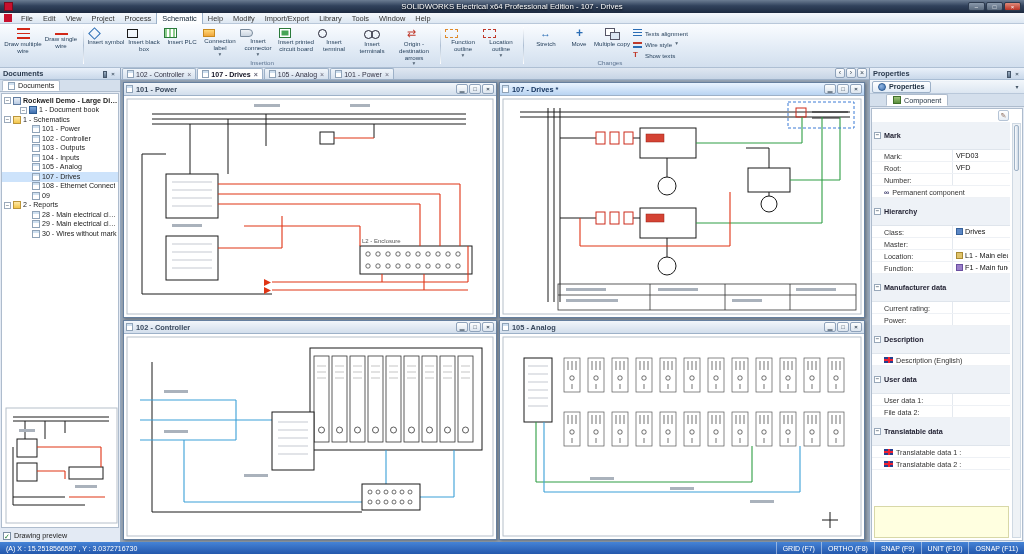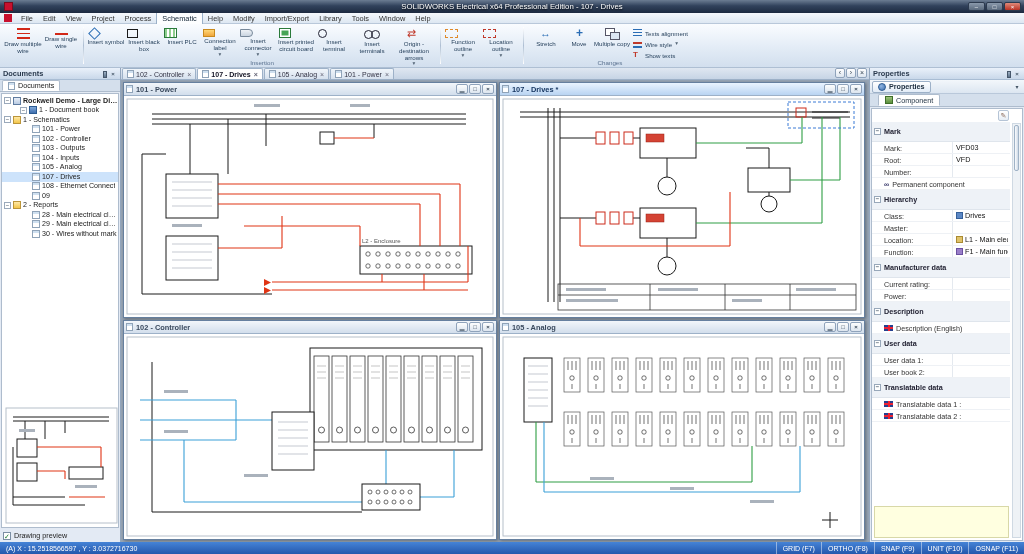--- a/index.html
+++ b/index.html
@@ -117,28 +117,28 @@
 .gray{fill:#aab2bc}
 .sel{fill:none;stroke:#3a7bd5;stroke-width:1;stroke-dasharray:3 2}
 .tb{fill:none;stroke:#333;stroke-width:.8}
 .lbl{font-size:6px;fill:#555}
 
 
 .ptool{height:14px;background:linear-gradient(#f3f7fb,#dce6f1);border-bottom:1px solid #b9c8da;display:flex;align-items:center;padding:1px 2px;gap:2px}
 .ptab{display:flex;align-items:center;gap:3px;padding:0 5px;height:12px;background:linear-gradient(#fff,#e2ecf7);border:1px solid #9db1c8;border-radius:2px;font-size:7.2px;font-weight:bold;color:#234}
 .gear{width:8px;height:8px;border-radius:50%;background:radial-gradient(circle at 35% 35%,#8fb5e2,#3f6fae);border:1px solid #2a5a92;flex:none}
 .parrow{margin-left:auto;font-size:6px;color:#456;width:10px;text-align:center}
-.ctabs{height:13px;background:#d4dfec;border-bottom:1px solid #aebccd;display:flex;align-items:flex-end;padding:0 8px}
+.ctabs{height:13px;background:#d4dfec;border-bottom:1px solid #aebccd;display:flex;align-items:flex-end;padding:0 16px}
 .ctab{height:12px;display:flex;align-items:center;gap:3px;padding:0 6px;background:#fff;border:1px solid #aebccd;border-bottom:1px solid #fff;border-radius:2px 2px 0 0;font-size:7.2px;color:#234}
 .compico{width:8px;height:8px;background:linear-gradient(#9ec37b,#5a8f3c);border:1px solid #3f6f2a;flex:none}
 .pgrid{flex:1;background:#fff;border:1px solid #aebccd;margin:1px;position:relative;overflow:hidden;font-size:7.2px}
 .rows{margin-right:12px}
 .pedit{height:13px;display:flex;justify-content:flex-end;padding:1px 1px 0 0}
 .editic{width:11px;height:11px;border:1px solid #b5c4d6;border-radius:2px;background:linear-gradient(#fff,#e7eef6);text-align:center;line-height:10px;font-size:7px;color:#865}
-.psec{height:20px;display:flex;align-items:center;gap:3px;padding:8px 2px;background:#eef2f7;border-bottom:1px solid #dfe5ec;font-weight:bold;color:#223}
+.psec{height:28px;display:flex;align-items:center;gap:3px;padding:8px 2px;background:#eef2f7;border-bottom:1px solid #dfe5ec;font-weight:bold;color:#223}
 .exp2{width:7px;height:7px;border:1px solid #98a8ba;background:#fff;font-size:6px;line-height:5px;text-align:center;color:#456;flex:none}
 .prow{min-height:12px;display:flex;border-bottom:1px solid #eef1f5}
 .plab{width:58%;padding:1px 2px 0 12px;color:#333;display:flex;gap:3px;align-items:center;overflow:hidden;white-space:nowrap}
 .pval{width:42%;border-left:1px solid #e4e9ef;padding:1px 2px 0 3px;display:flex;flex-direction:column;gap:1px;color:#111;overflow:hidden}
 .pvline{display:flex;align-items:center;gap:2px;white-space:nowrap;overflow:hidden}
 .opt{padding:0 2px}
 .opt.sel{background:#3a7bd5;color:#fff}
 .infic{color:#336;font-weight:bold}
 .flagic{position:relative;width:9px;height:6px;background:#25408f;display:inline-block;flex:none}
 .flagic::before{content:"";position:absolute;left:0;right:0;top:2px;height:2px;background:#e23}
@@ -822,21 +822,21 @@
 
         <div class="psec">
           <span class="exp2">−</span>
           <span>User data</span>
         </div>
         <div class="prow">
           <span class="plab">User data 1:</span>
           <span class="pval"></span>
         </div>
         <div class="prow">
-          <span class="plab">User book 2:</span>
+          <span class="plab">File data 2:</span>
           <span class="pval"></span>
         </div>
 
         <div class="psec">
           <span class="exp2">−</span>
           <span>Translatable data</span>
         </div>
         <div class="prow">
           <span class="plab" style="width:100%">
             <span class="flagic"></span>

